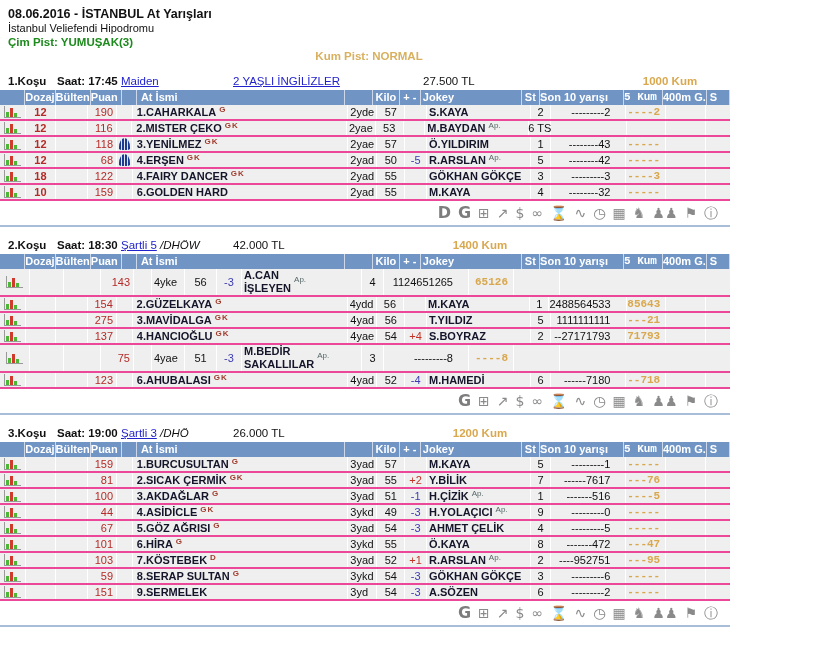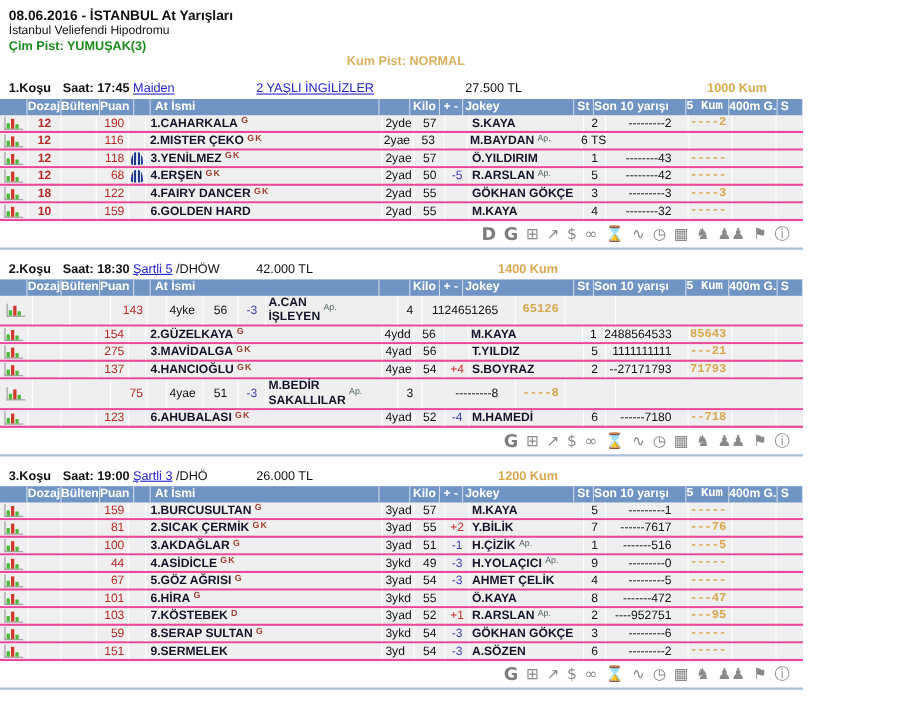--- a/index.html
+++ b/index.html
@@ -14,21 +14,21 @@
   
   .race{margin-top:9px;}
   .race-title{display:flex;align-items:baseline;padding:3px 0 3px 8px;font-size:11.5px;}
   .rno{width:49px;font-weight:bold;}
   .rtime{width:64px;font-weight:bold;}
   .rcond{width:112px;}
   .rgroup{width:190px;}
   .rprize{width:187px;}
   .rdist{width:120px;text-align:center;color:#d9a84e;font-weight:bold;}
   .lnk{color:#2323cd;text-decoration:underline;cursor:pointer;}
-  .cond2{color:#111;}
+  .cond2{color:#111;font-style:italic;}
   
   .thead{display:flex;background:#7095c5;color:#fff;font-weight:bold;font-size:10.5px;height:15px;}
   .thead .cell{border-right:1px solid #cdd9ea;}
   .trow{display:flex;background:#efefef;border-bottom:2px solid #ec4899;min-height:14px;}
   .cell{box-sizing:border-box;display:flex;align-items:center;font-size:11px;line-height:13px;border-right:1px solid #fff;overflow:visible;white-space:nowrap;}
   .c0{width:30px;justify-content:center;}
   .c1{width:34px;justify-content:center;text-align:right;}
   .c2{width:37px;justify-content:center;}
   .c3{width:33px;justify-content:flex-end;padding-right:3px;}
   .c4{width:18px;justify-content:center;}

